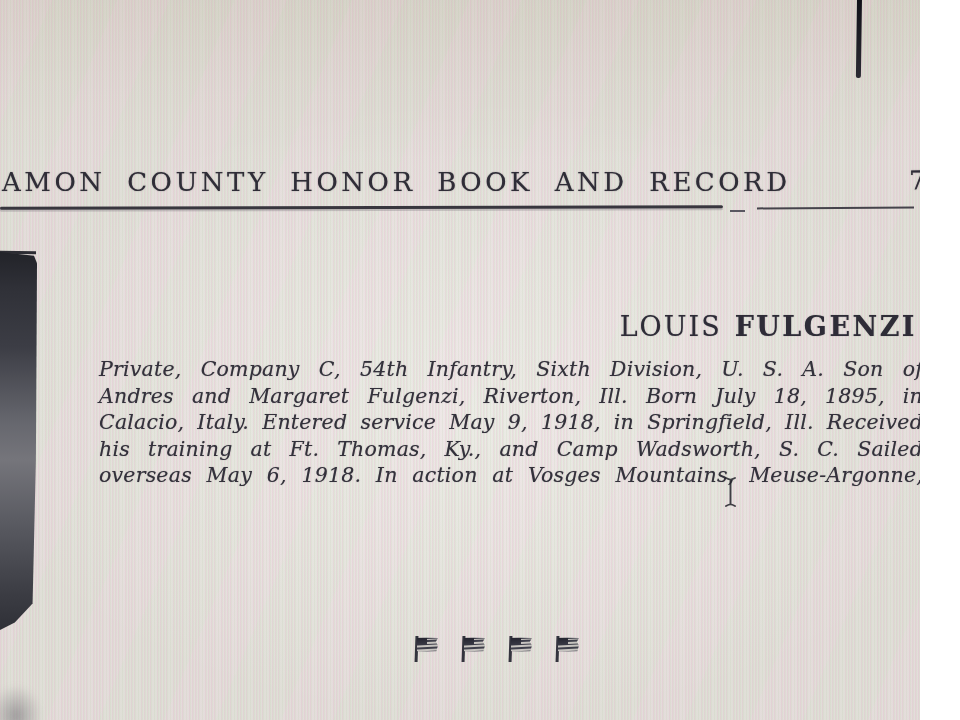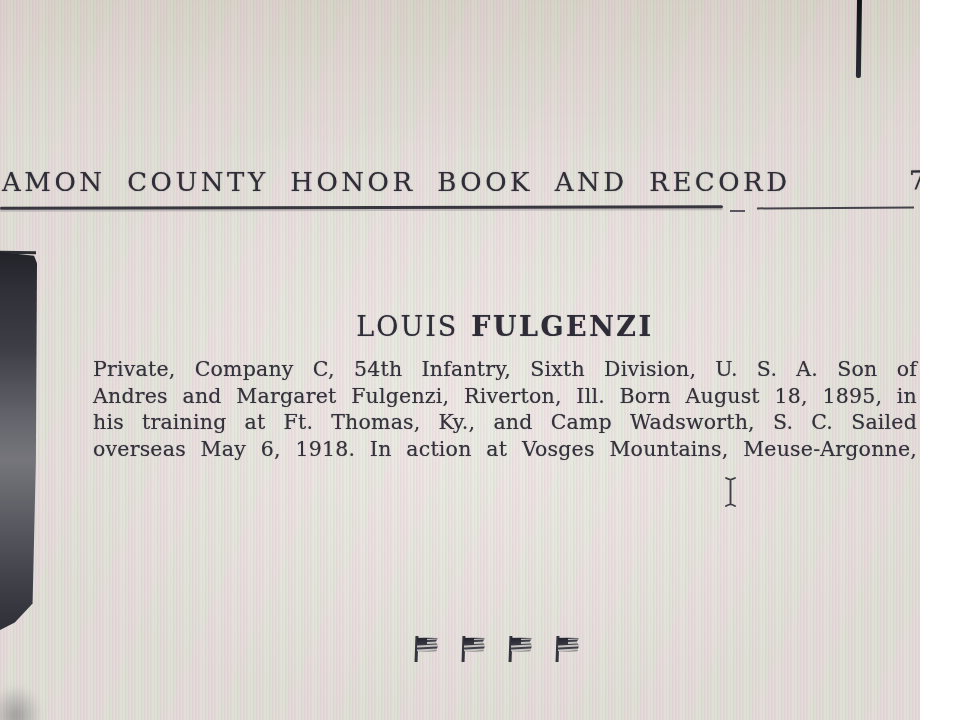--- a/index.html
+++ b/index.html
@@ -71,28 +71,28 @@
     filter: blur(0.6px);
   }
   .smudge {
     left: -10px; top: 685px; width: 52px; height: 62px;
     background: radial-gradient(closest-side, rgba(105,103,110,0.55), rgba(105,103,110,0));
     filter: blur(3px);
   }
 
   
   .entry-title {
-    left: 93px; top: 311px; width: 824px; text-align: center;
+    left: 93px; top: 311px; width: 824px; text-align: right;
     font-size: 27px; letter-spacing: 2px; color: #2e2c37;
     text-shadow: 0 0 1px rgba(46,44,55,0.5); white-space: nowrap;
   }
   .entry-title .given { position: static; margin-right: 13px; }
   .entry-title .surname { position: static; font-weight: bold; letter-spacing: 2.5px; }
 
-  .body-text { left: 93px; top: 356px; width: 824px; }
+  .body-text { left: 99px; top: 356px; width: 824px; font-style: italic; }
   .bline {
     position: static; display: block;
     font-size: 20.5px; line-height: 26.6px; color: #33313b;
     letter-spacing: 0.2px; word-spacing: 1.5px;
     text-align: justify; text-align-last: justify;
     text-shadow: 0 0 0.9px rgba(51,49,59,0.5);
     white-space: normal;
   }
   .bline.last { text-align-last: left; }
 
@@ -133,21 +133,22 @@
   <div class="photo-top-line"></div>
   <div class="photo-edge"></div>
   <div class="smudge"></div>
 
   <div class="entry-title">
     <span class="given">LOUIS</span><span class="surname">FULGENZI</span>
   </div>
 
   <div class="body-text">
     <div class="bline">Private, Company C, 54th Infantry, Sixth Division, U. S. A.  Son of</div>
-    <div class="bline">Andres and Margaret Fulgenzi, Riverton, Ill.  Born August 18, 1895, in</div>
+    <div class="bline">Andres and Margaret Fulgenzi, Riverton, Ill.  Born July 18, 1895, in</div>
+    <div class="bline">Calacio, Italy.  Entered service May 9, 1918, in Springfield, Ill.  Received</div>
     <div class="bline">his training at Ft. Thomas, Ky., and Camp Wadsworth, S. C.  Sailed</div>
     <div class="bline">overseas May 6, 1918.  In action at Vosges Mountains, Meuse-Argonne,</div>
   </div>
 
   <div class="flags">
     <span class="flag">
         <span class="pole"></span>
         <span class="cloth"></span>
       </span>
     <span class="flag">

